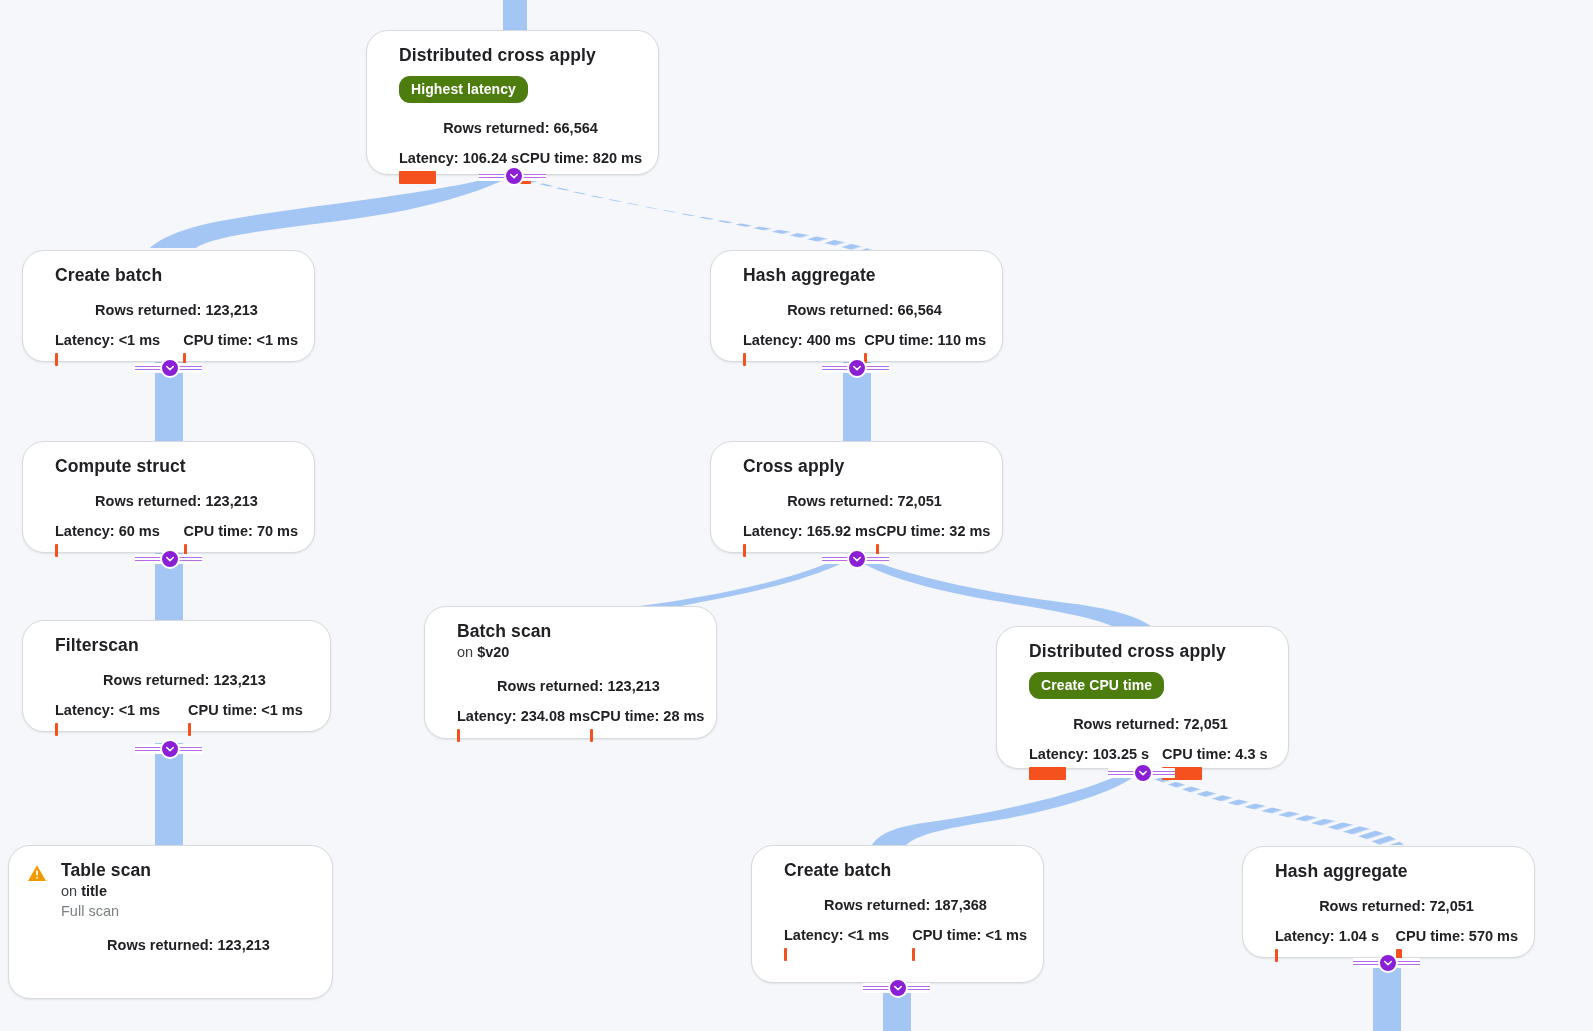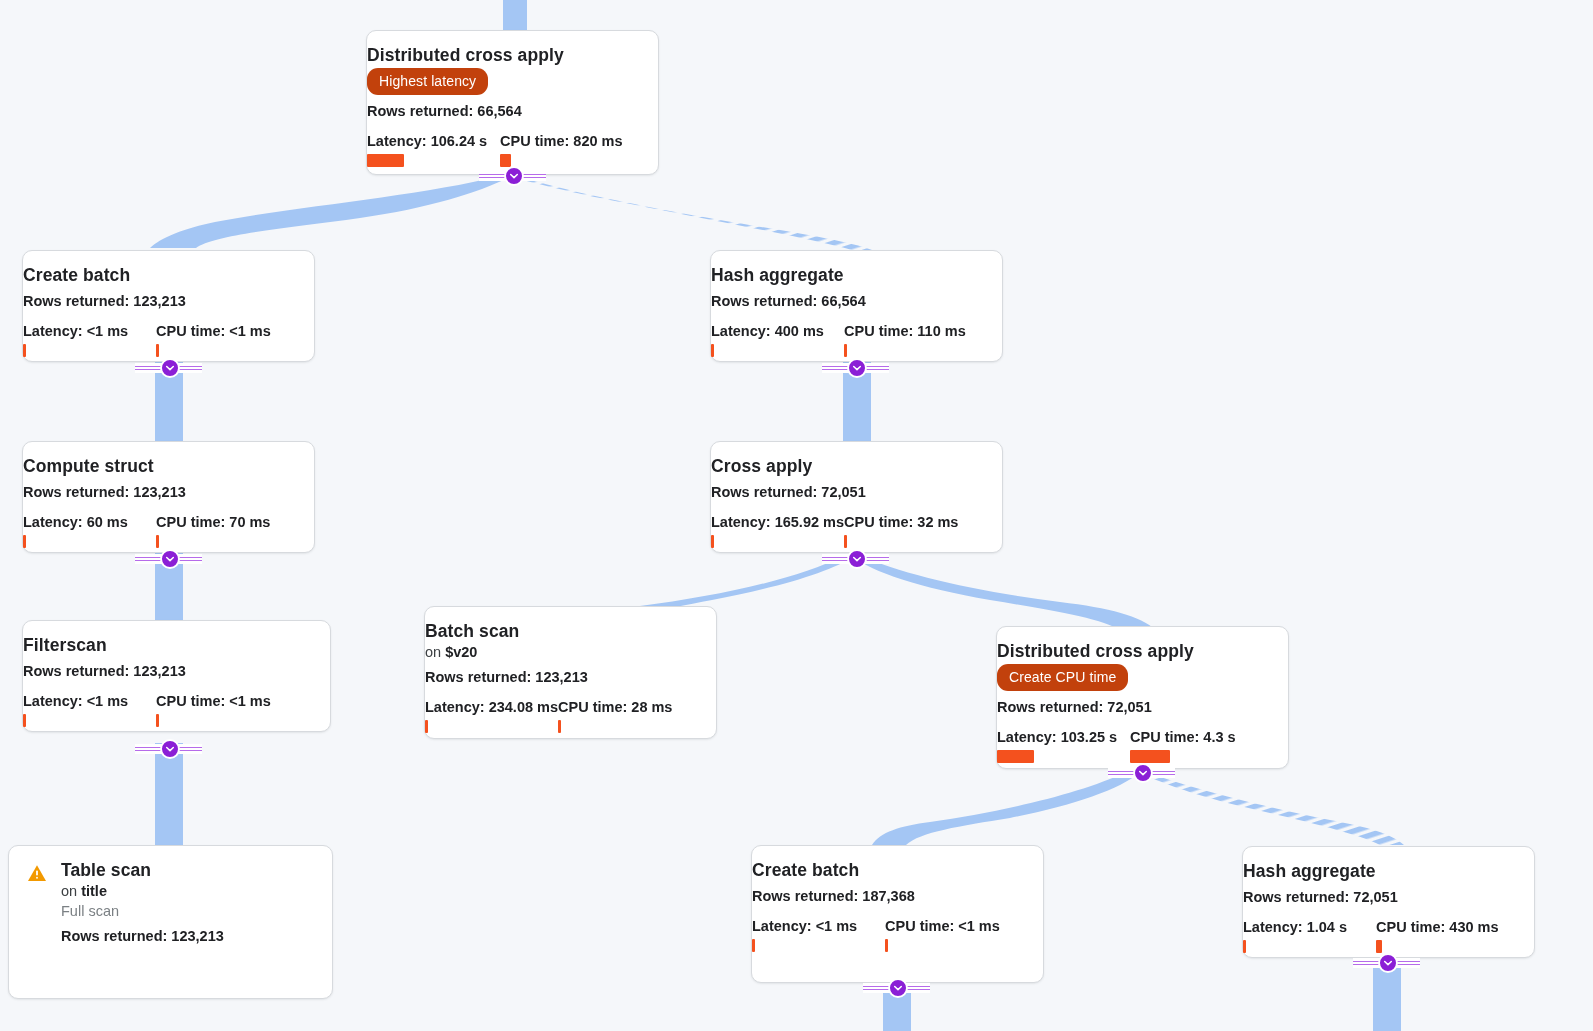--- a/index.html
+++ b/index.html
@@ -24,23 +24,23 @@
     left: 0; top: 0;
     width: 1593px; height: 1031px;
     pointer-events: none;
   }
 
   
   .node {
     position: absolute;
     background: #ffffff;
     border: 1px solid #d7dade;
-    border-radius: 10px;
+    border-radius: 22px;
     box-sizing: border-box;
-    padding: 14px 16px 16px 0;
+    padding: 14px 16px 16px 32px;
     box-shadow: 0 1px 2px rgba(60,64,67,.10);
   }
   .node.warn { padding-left: 52px; }
 
   .warn-icon {
     position: absolute;
     left: 18px;
     top: 17px;
     width: 20px; height: 20px;
   }
@@ -56,37 +56,39 @@
     font-size: 14.5px;
     color: #3c4043;
     line-height: 19px;
     margin-top: 1px;
   }
   .node-sub b { font-weight: bold; color: #202124; }
   .node-sub.muted { color: #7b8084; }
 
   .badge {
     display: inline-block;
-    margin-top: 2px;
+    margin-top: 10px;
     margin-bottom: 1px;
-    background: #c2410c;
+    background: #4d7c0f;
     color: #ffffff;
     font-size: 14px;
     line-height: 14px;
     padding: 6px 12px 7px 12px;
     border-radius: 11px;
     letter-spacing: .1px;
+    font-weight: bold;
   }
 
   .rows {
-    margin-top: 6px;
+    margin-top: 15px;
     font-size: 14.5px;
     font-weight: bold;
     color: #202124;
     line-height: 19px;
+    text-align: center;
   }
 
   .metrics {
     display: flex;
     margin-top: 12px;
   }
   .metric { }
   .metric-label {
     font-size: 14.5px;
     font-weight: bold;
@@ -328,21 +330,21 @@
       </div>
       <div class="node" style="left: 1242px; top: 846px; width: 293px; height: 112px;">
         <div class="node-title">Hash aggregate</div>
         <div class="rows">Rows returned: 72,051</div>
         <div class="metrics">
           <div class="metric" style="width:133px">
             <div class="metric-label">Latency: 1.04 s</div>
             <div class="metric-bar" style="width:3px"></div>
           </div>
           <div class="metric">
-            <div class="metric-label">CPU time: 430 ms</div>
+            <div class="metric-label">CPU time: 570 ms</div>
             <div class="metric-bar" style="width:6px"></div>
           </div>
         </div>
       </div>
     </div>
   <div id="toggles-layer">
       <div class="toggle-rail" style="left: 479px; top: 171px; width: 67px;"></div>
       <div class="toggle" style="left: 504px; top: 166px;">
         <svg viewBox="0 0 16 16" width="12" height="12">
           <path d="M3.6 6 L8 10.2 L12.4 6" fill="none" stroke="#ffffff" stroke-width="2" stroke-linecap="round" stroke-linejoin="round"></path>

